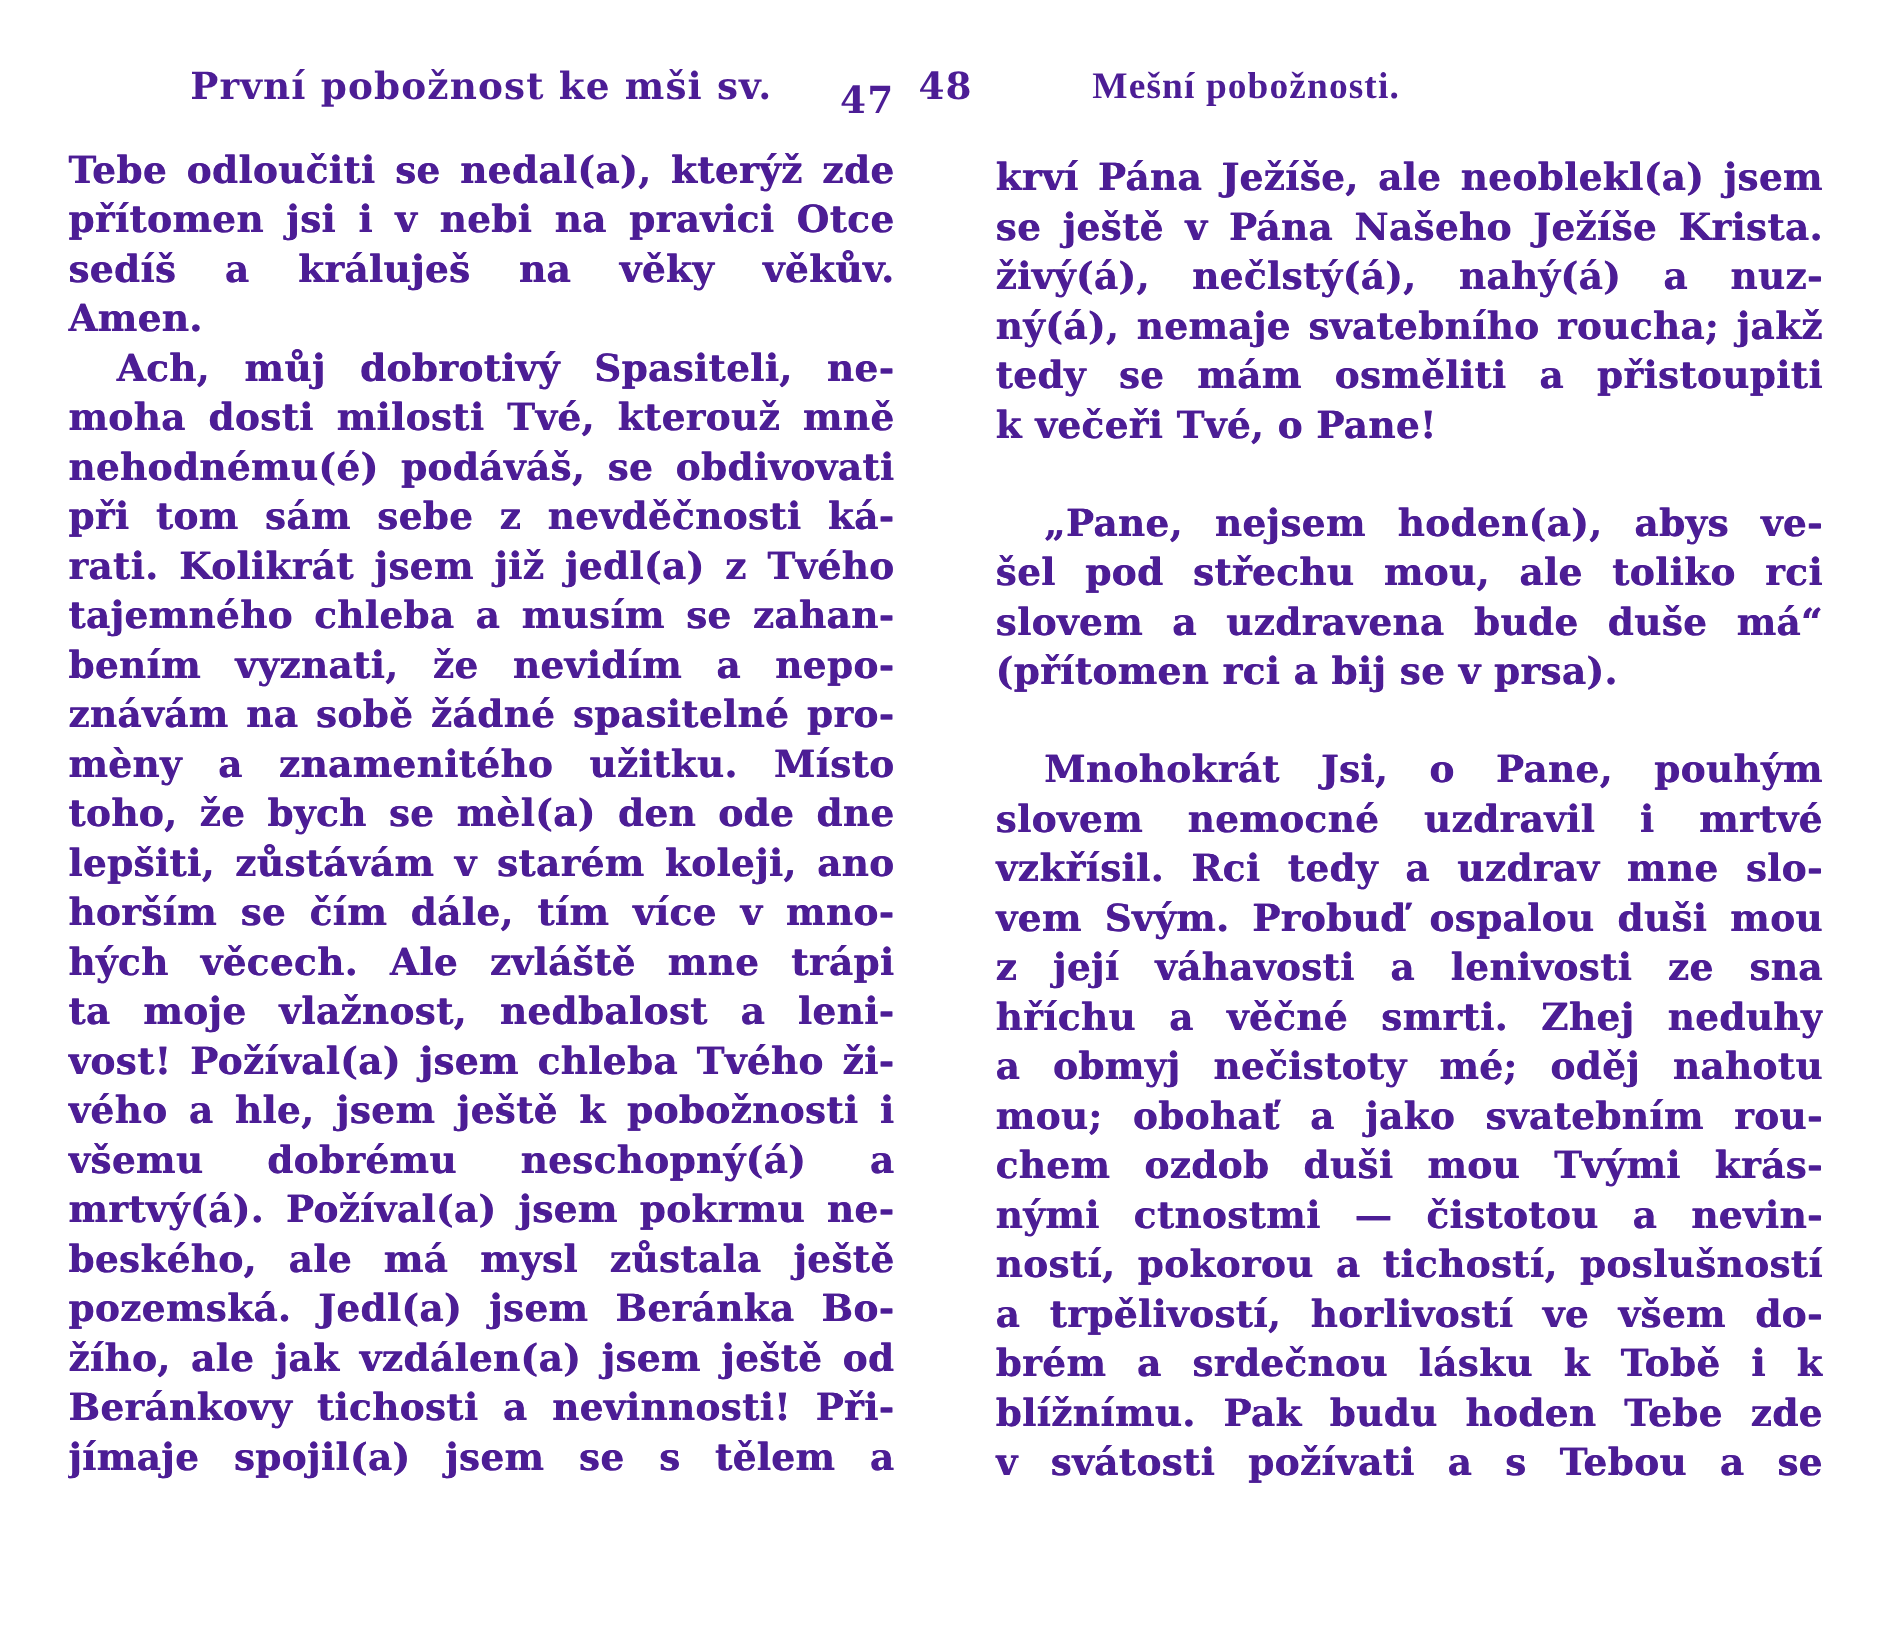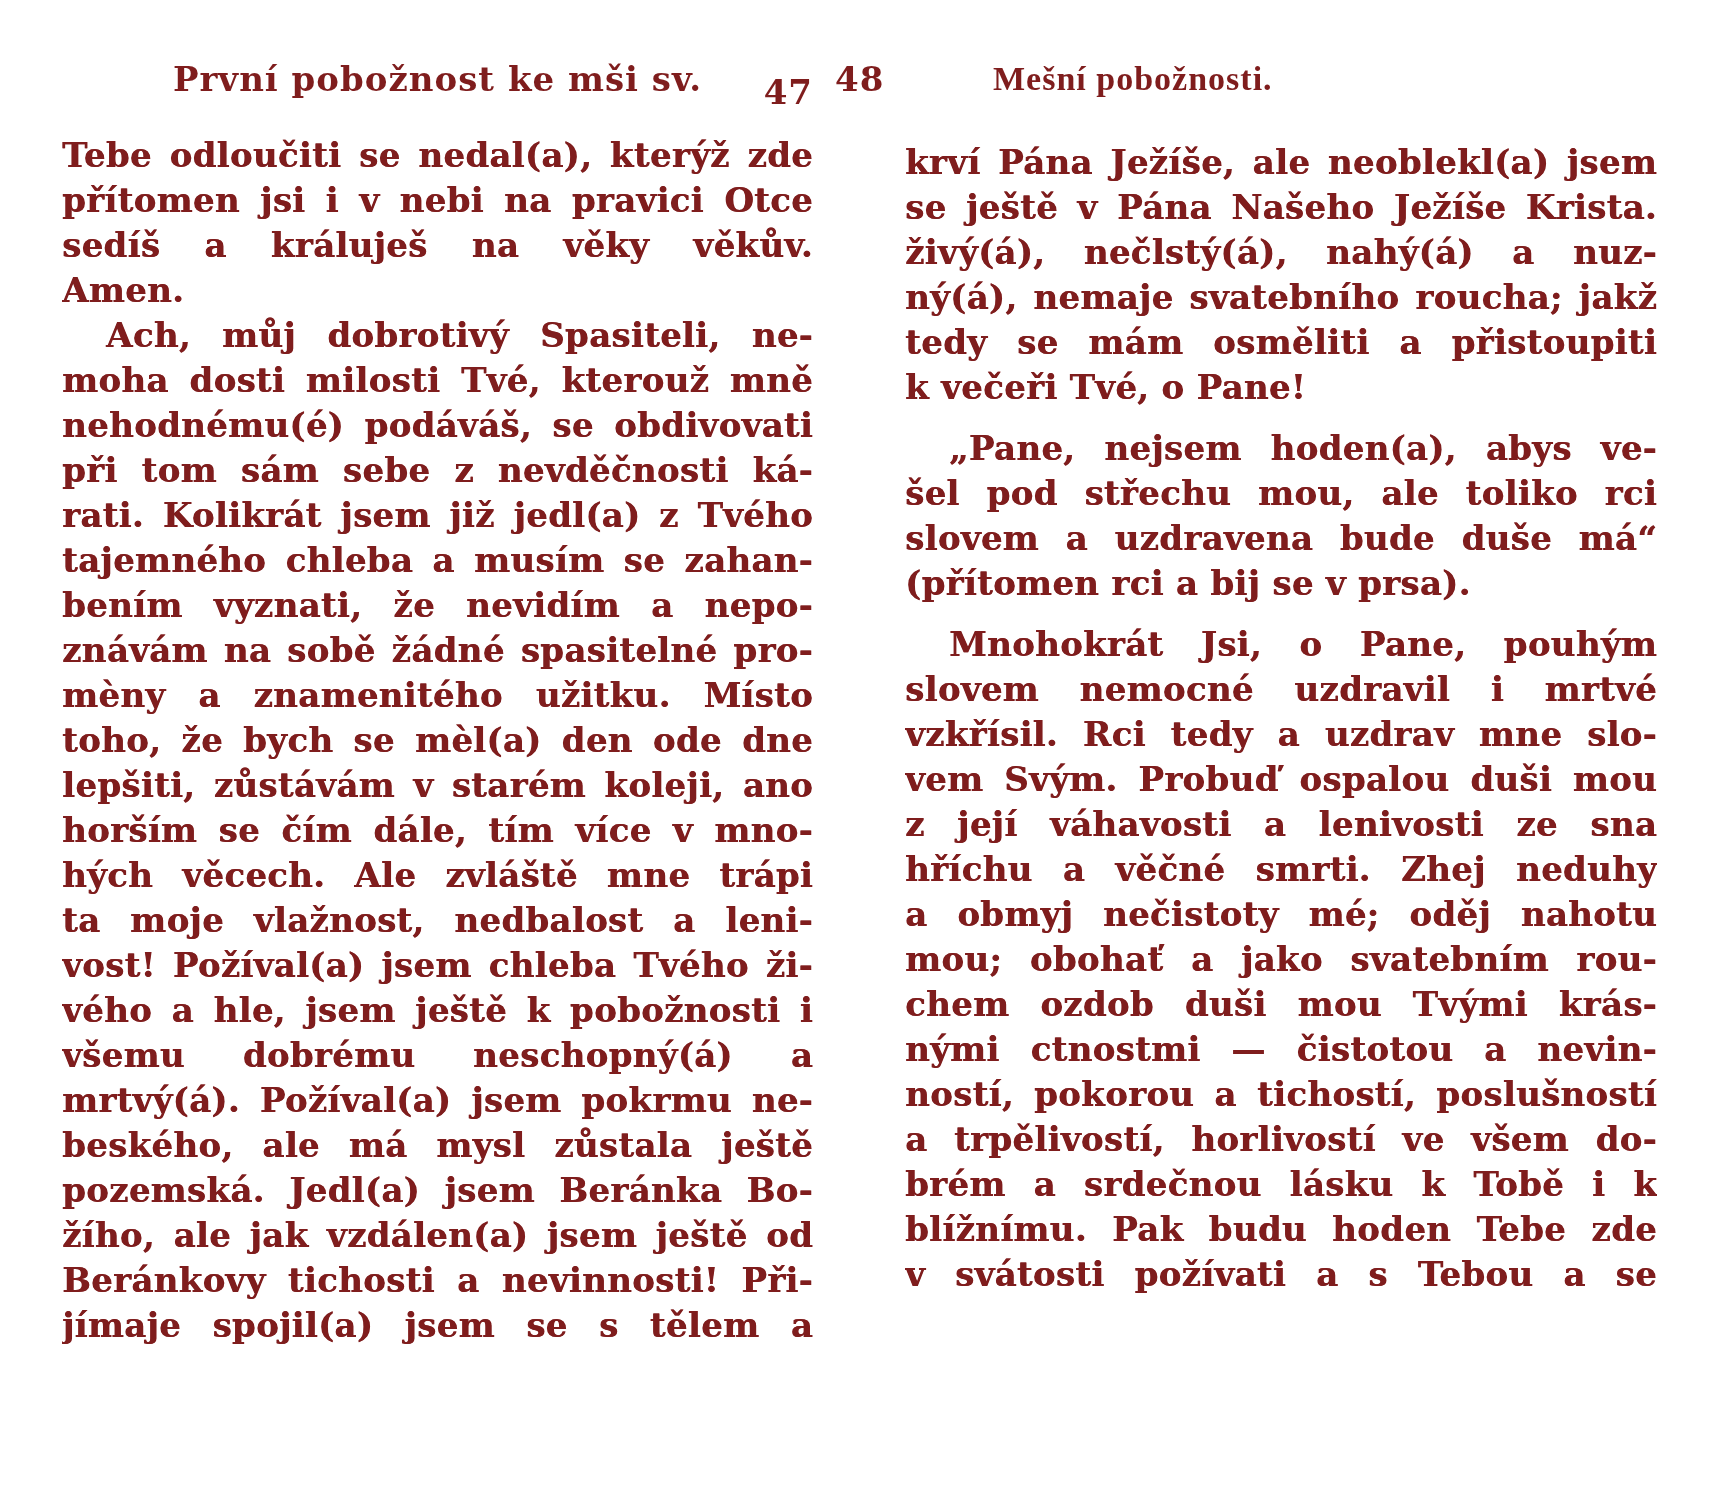--- a/index.html
+++ b/index.html
@@ -1,20 +1,20 @@
 <!DOCTYPE html>
 <html><head>
 <meta charset="utf-8">
 <style>
   html,body{margin:0;padding:0;background:#ffffff;}
   .sheet{
     position:relative;
     width:1712px;height:1500px;
     background:#ffffff;
-    color:#7f1d1d;
+    color:#4c1d95;
     font-family:"DejaVu Serif","Liberation Serif",serif;
     font-weight:700;
     overflow:hidden;
   }
   .page{position:absolute;top:0;}
   .page.left{left:62px;width:751px;}
   .page.right{left:905px;width:752px;}
   .pagehead{
     position:relative;
     margin-top:54px;
@@ -36,21 +36,21 @@
     line-height:45px;
     font-size:34px;
     text-align:justify;
     text-align-last:justify;
     overflow:hidden;
     letter-spacing:0.3px;
     text-shadow:0.5px 0 0 currentColor;
   }
   .line.noj{text-align:right;text-align-last:left;}
   .line.indent{padding-left:44px;}
-  .line.gap{margin-top:16px;}
+  .line.gap{margin-top:44px;}
 </style>
 </head>
 <body>
 
 <div class="sheet">
 
   <section class="page left">
     <header class="pagehead">
       <span class="head-title">První pobožnost ke mši sv.</span>
       <span class="head-num">47</span>

